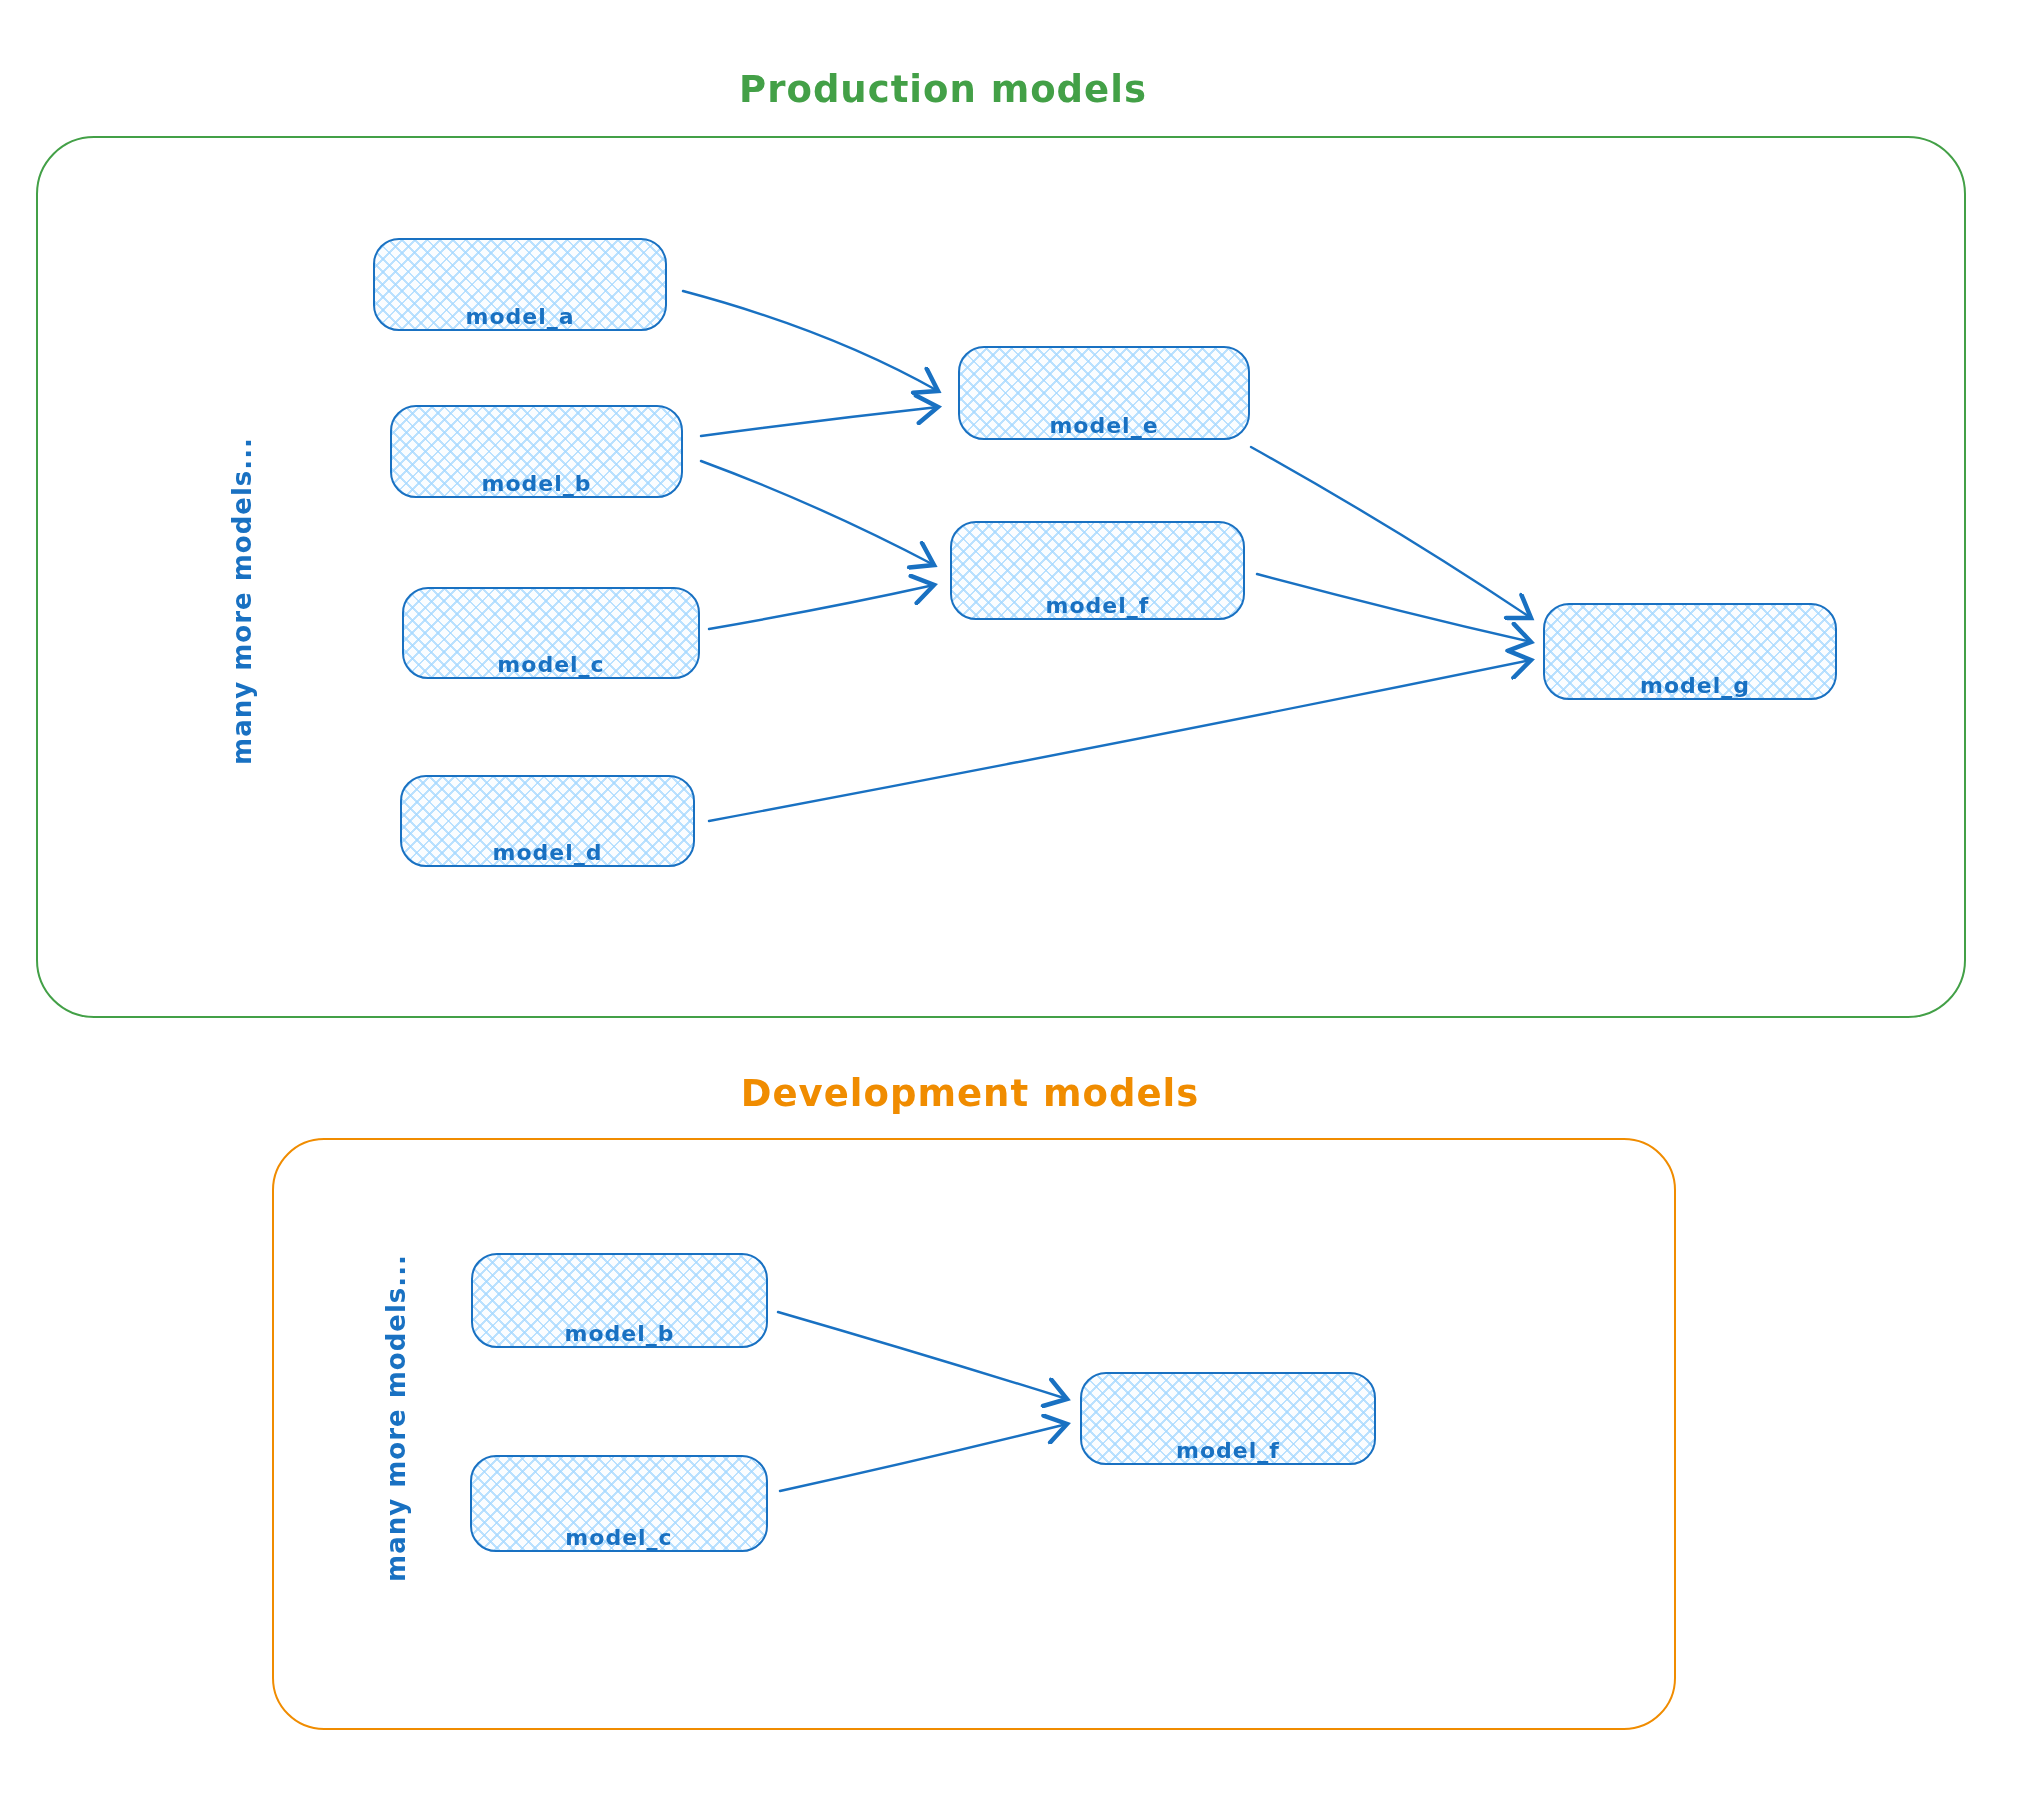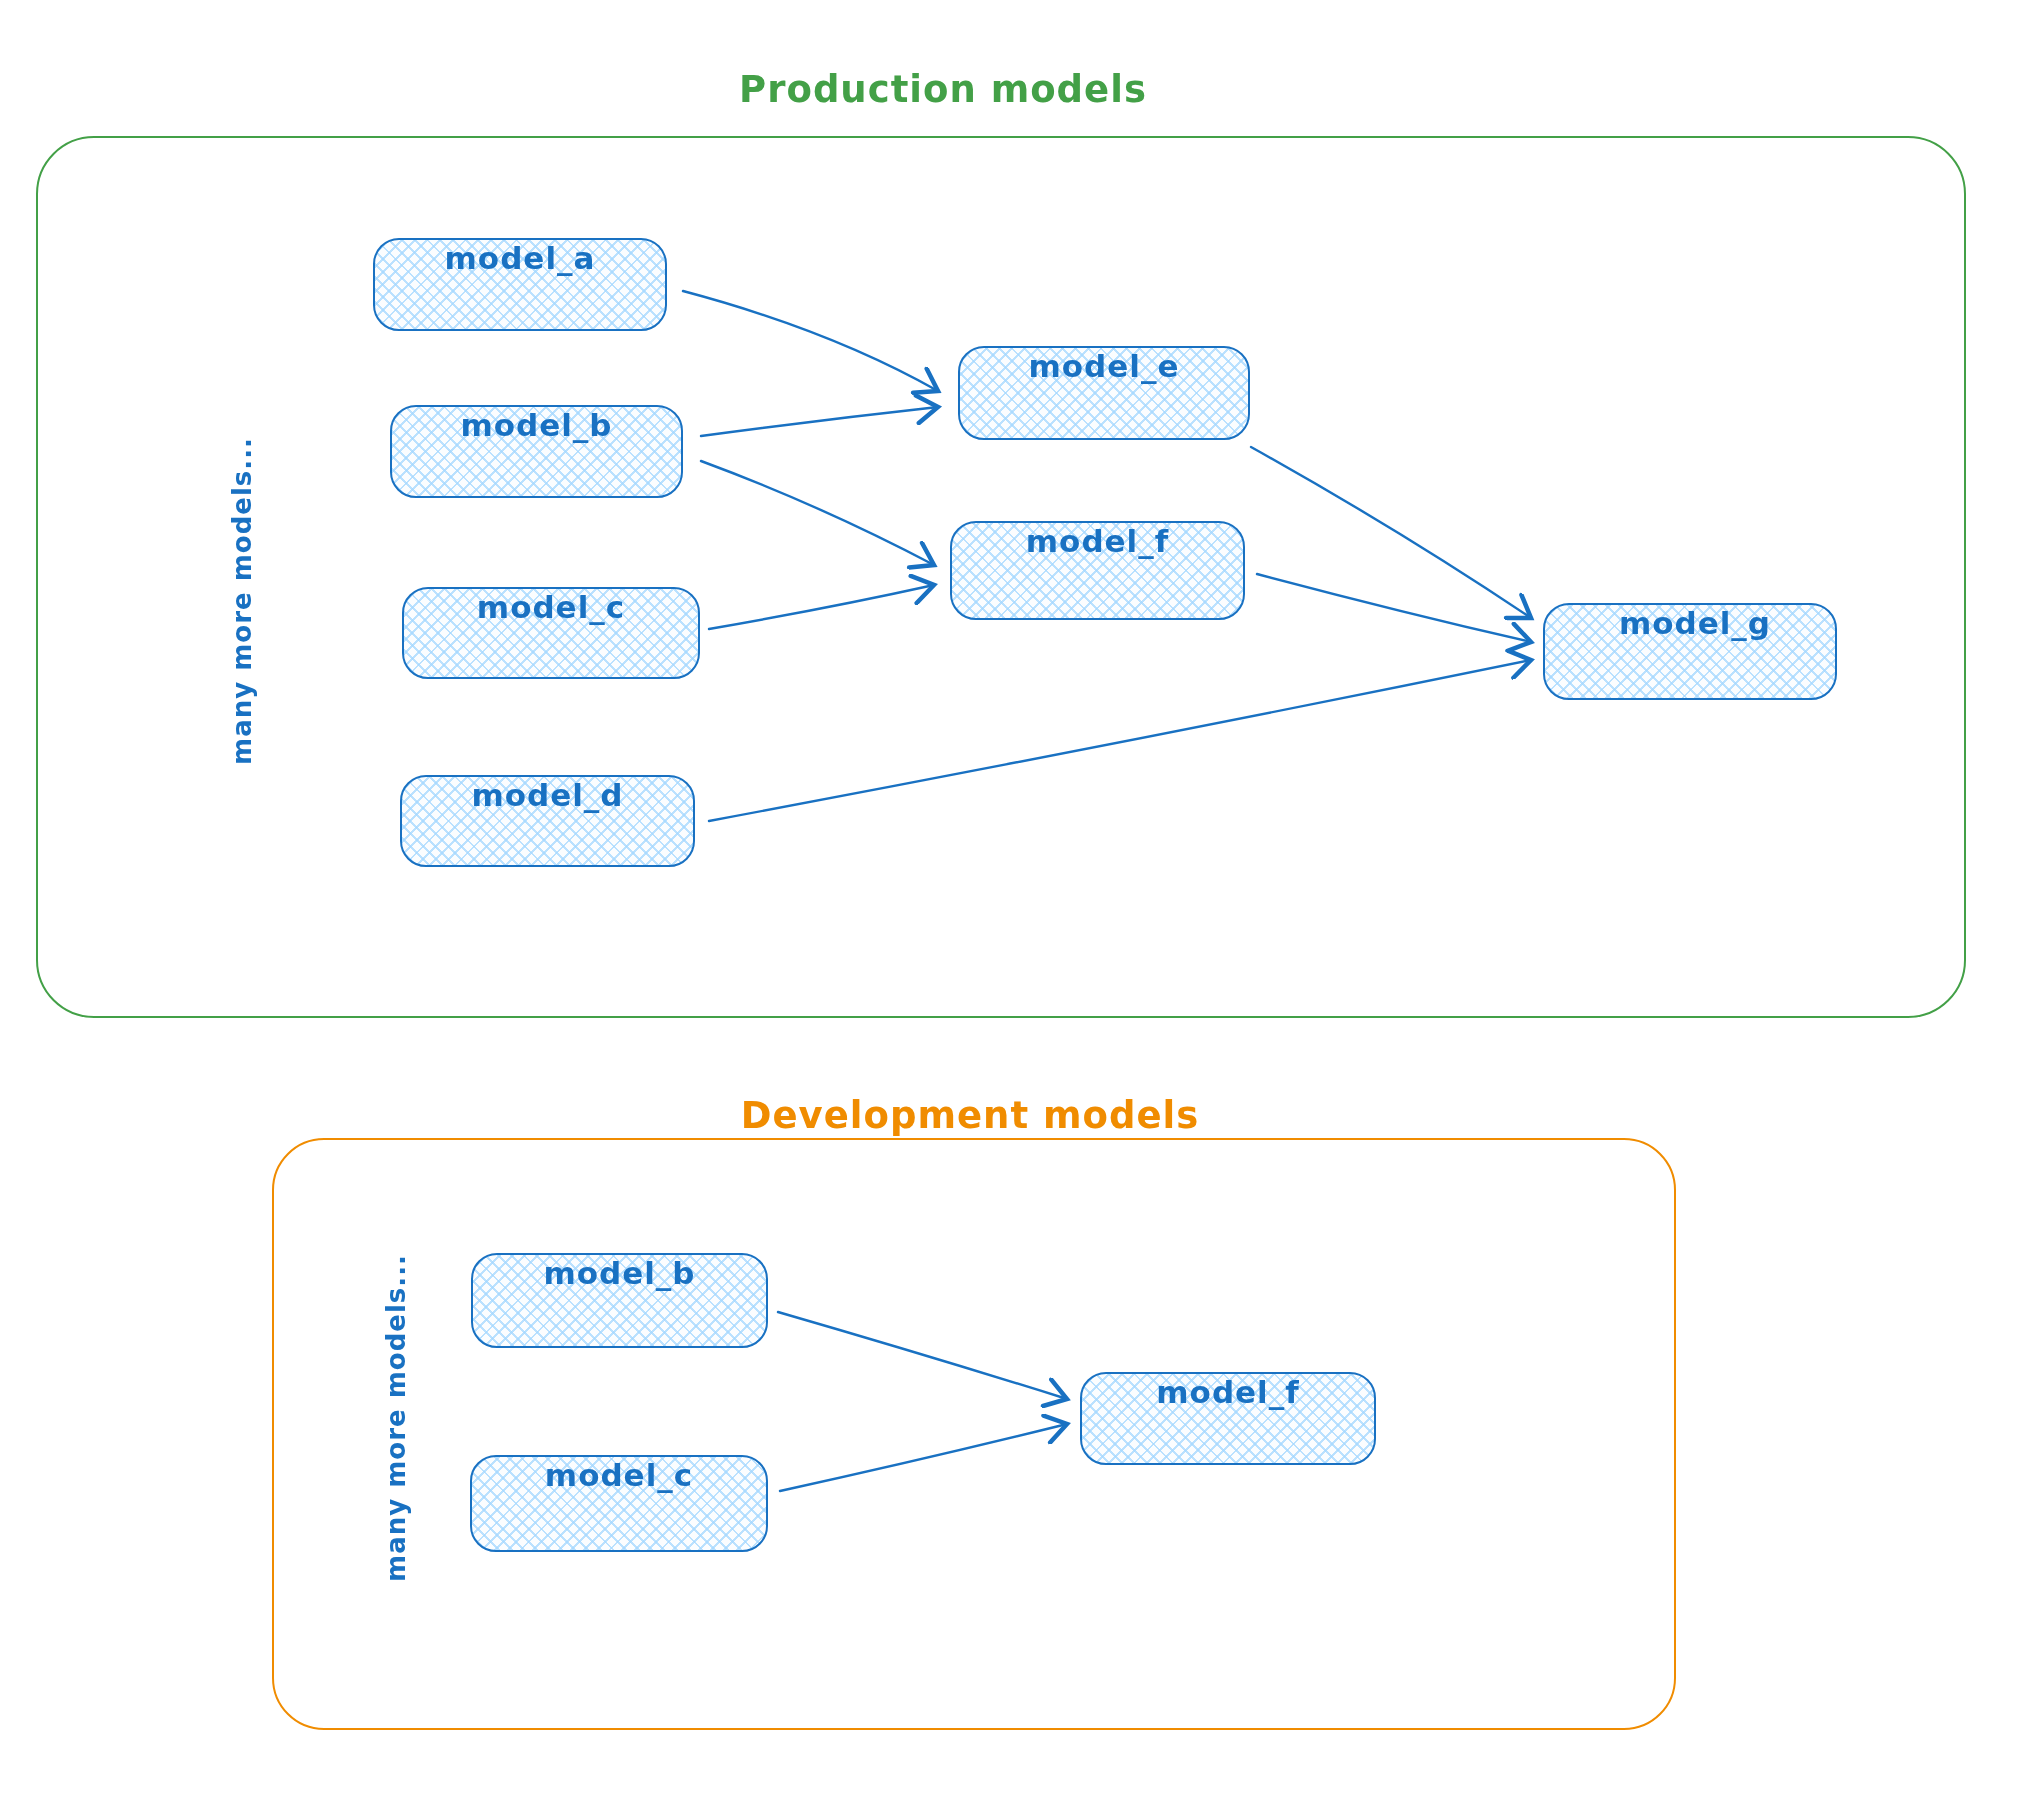--- a/index.html
+++ b/index.html
@@ -12,21 +12,21 @@
   }
   .section-title {
     position: absolute;
     transform: translateX(-50%);
     font-size: 37px;
     font-weight: 600;
     letter-spacing: 1px;
     white-space: nowrap;
   }
   .title-prod { color: #43a047; }
-  .title-dev  { color: #f08c00; margin-top: 22px; }
+  .title-dev  { color: #f08c00; }
   .container {
     position: absolute;
     background: transparent;
   }
   .container-prod {
     border: 2.5px solid #43a047;
     border-radius: 58px;
   }
   .container-dev {
     border: 2.5px solid #f08c00;
@@ -39,24 +39,24 @@
     font-weight: 600;
     letter-spacing: 1px;
     white-space: nowrap;
     transform: translate(-50%, -50%) rotate(-90deg);
   }
   .node {
     position: absolute;
     border: 2.5px solid #1971c2;
     border-radius: 26px;
     display: flex;
-    align-items: flex-start;
+    align-items: flex-end;
     justify-content: center;
     color: #1971c2;
-    font-size: 31px;
+    font-size: 22px;
     font-weight: 600;
     letter-spacing: 1px;
     background:
       repeating-linear-gradient(45deg,  rgba(165,216,255,0.75) 0px, rgba(165,216,255,0.75) 2px, transparent 2px, transparent 9px),
       repeating-linear-gradient(135deg, rgba(165,216,255,0.75) 0px, rgba(165,216,255,0.75) 2px, transparent 2px, transparent 9px),
       #fbfdff;
   }
   .arrows-layer {
     position: absolute;
     left: 0; top: 0;

